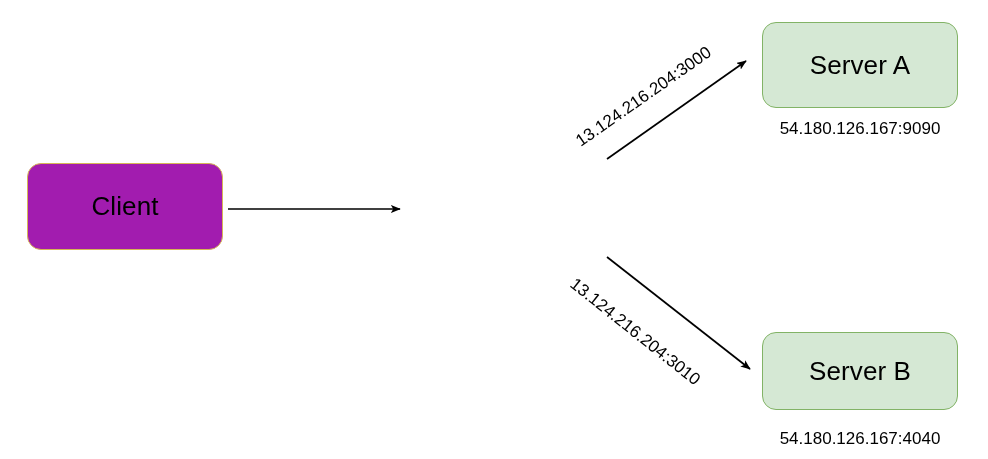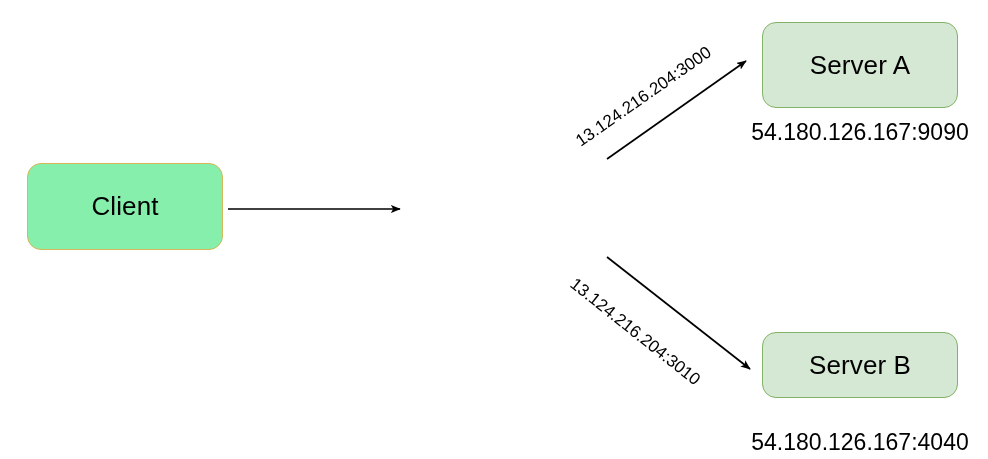--- a/index.html
+++ b/index.html
@@ -27,46 +27,46 @@
     text-align: center;
     color: #000000;
     font-size: 26px;
     line-height: 1.16;
     letter-spacing: 0.1px;
     white-space: pre-line;
   }
   #node-client {
     left: 27px;  top: 163px;
     width: 196px; height: 87px;
-    background: #86efac;
+    background: #a21caf;
     border-color: #d6b656;
   }
   #node-lb {
     left: 405px; top: 166px;
     width: 198px; height: 84px;
     background: #dae8fc;
     border-color: #7092be;
   }
   #node-server-a {
     left: 762px; top: 22px;
     width: 196px; height: 86px;
     background: #d5e8d4;
     border-color: #82b366;
   }
   #node-server-b {
     left: 762px; top: 332px;
-    width: 196px; height: 66px;
+    width: 196px; height: 78px;
     background: #d5e8d4;
     border-color: #82b366;
   }
   .caption {
     position: absolute;
     width: 230px;
     text-align: center;
-    font-size: 23px;
+    font-size: 17px;
     color: #000000;
     white-space: nowrap;
   }
   #caption-server-a { left: 745px; top: 119px; }
   #caption-server-b { left: 745px; top: 429px; text-align: center; }
 
   .edge-svg {
     position: absolute;
     left: 0; top: 0;
     width: 988px;

